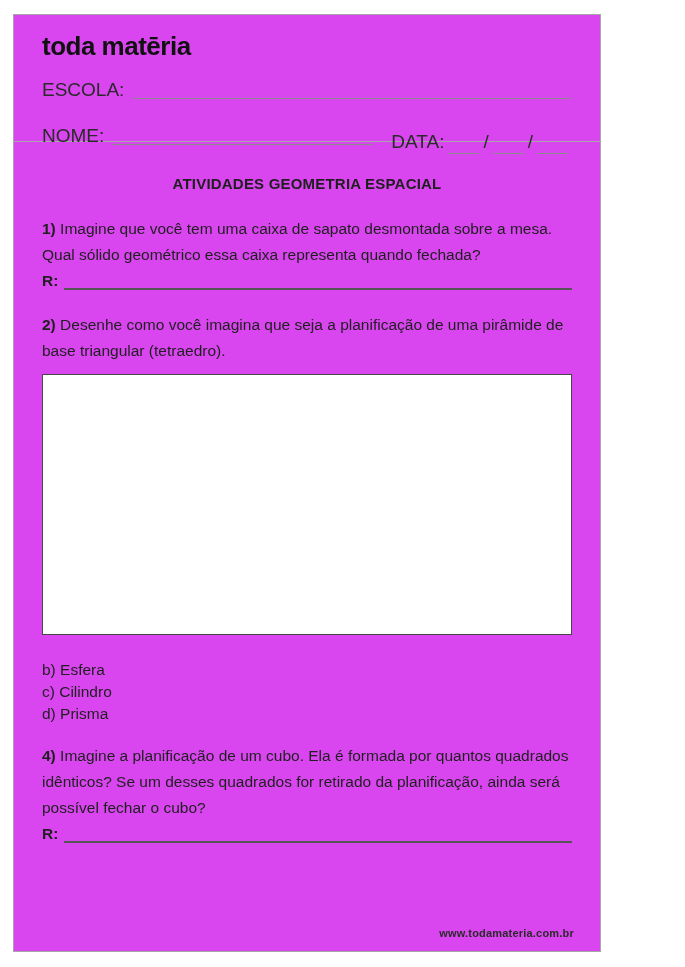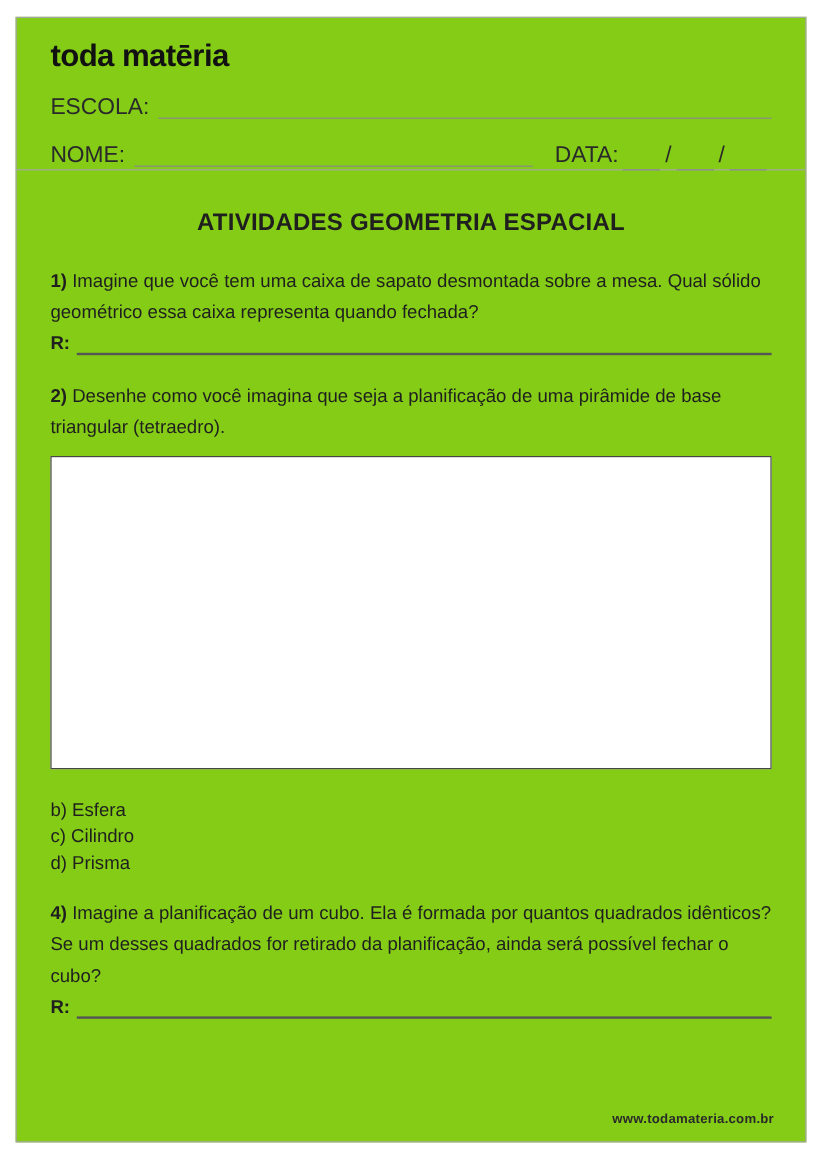--- a/index.html
+++ b/index.html
@@ -7,23 +7,23 @@
     width: 685px; height: 967px;
     background: #ffffff;
     font-family: "Liberation Sans", sans-serif;
     color: #1f1f1f;
     position: relative;
     overflow: hidden;
   }
   .sheet {
     position: absolute;
     left: 13px; top: 14px;
-    width: 659px; height: 938px;
+    width: 588px; height: 938px;
     border: 1px solid #a6a6a6;
-    background: #84cc16;
+    background: #d946ef;
   }
   
   .header {
     height: 127px;
     border-bottom: 1px solid #a6a6a6;
     padding: 14px 28px 0 28px;
   }
   .logo {
     font-size: 26px;
     font-weight: bold;
@@ -38,33 +38,33 @@
     color: #2a2a2a;
     margin-top: 17px;
   }
   .hrow .lbl { white-space: nowrap; padding-bottom: 1px; }
   .fill-line {
     border-bottom: 1.5px solid #8a8a8a;
     height: 16px;
     flex: 1;
     margin-left: 8px;
   }
-  .date-group { display: flex; align-items: flex-end; margin-left: 18px; }
+  .date-group { display: flex; align-items: flex-end; margin-left: 18px; margin-top: 12px; }
   .date-blank {
     border-bottom: 1.5px solid #8a8a8a;
     width: 31px; height: 16px;
     margin: 0 4px;
   }
   .slash { padding-bottom: 1px; color: #2a2a2a; }
   
   .content { padding: 0 28px; }
   .title {
     text-align: center;
     font-weight: bold;
-    font-size: 20px;
+    font-size: 15px;
     letter-spacing: 0.2px;
     margin: 33px 0 24px 0;
   }
   .question {
     font-size: 15.5px;
     line-height: 26px;
     margin-bottom: 4px;
   }
   .qnum { font-weight: bold; }
   .answer-row {

